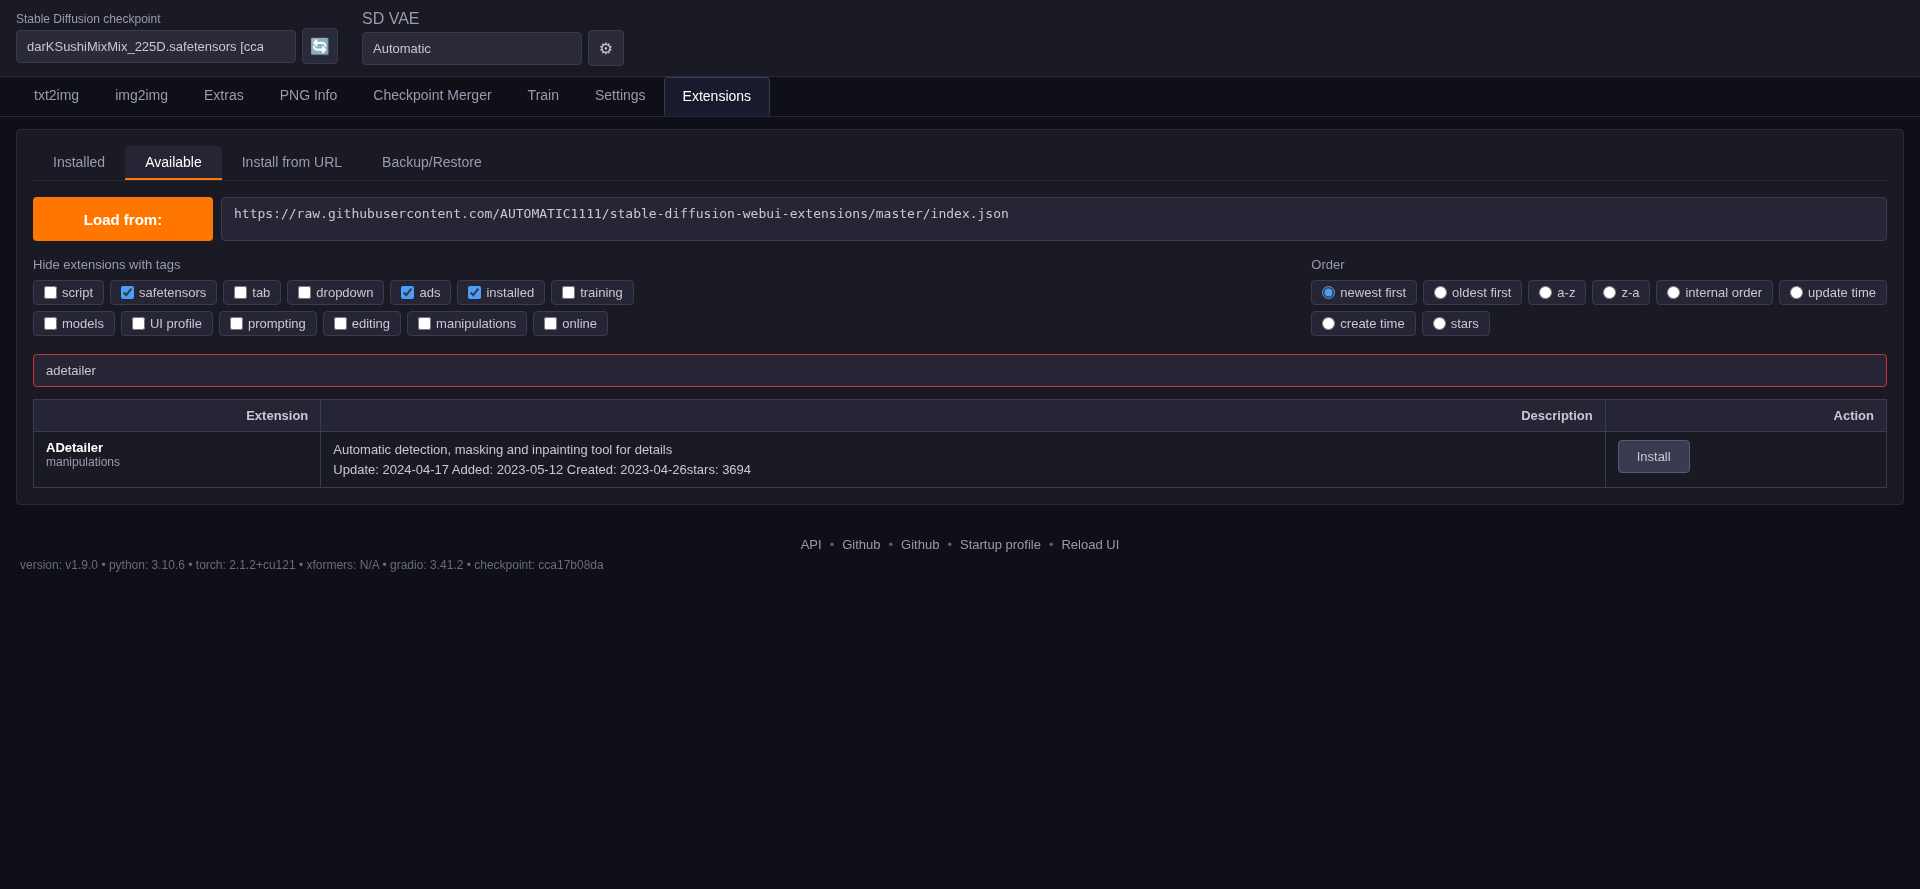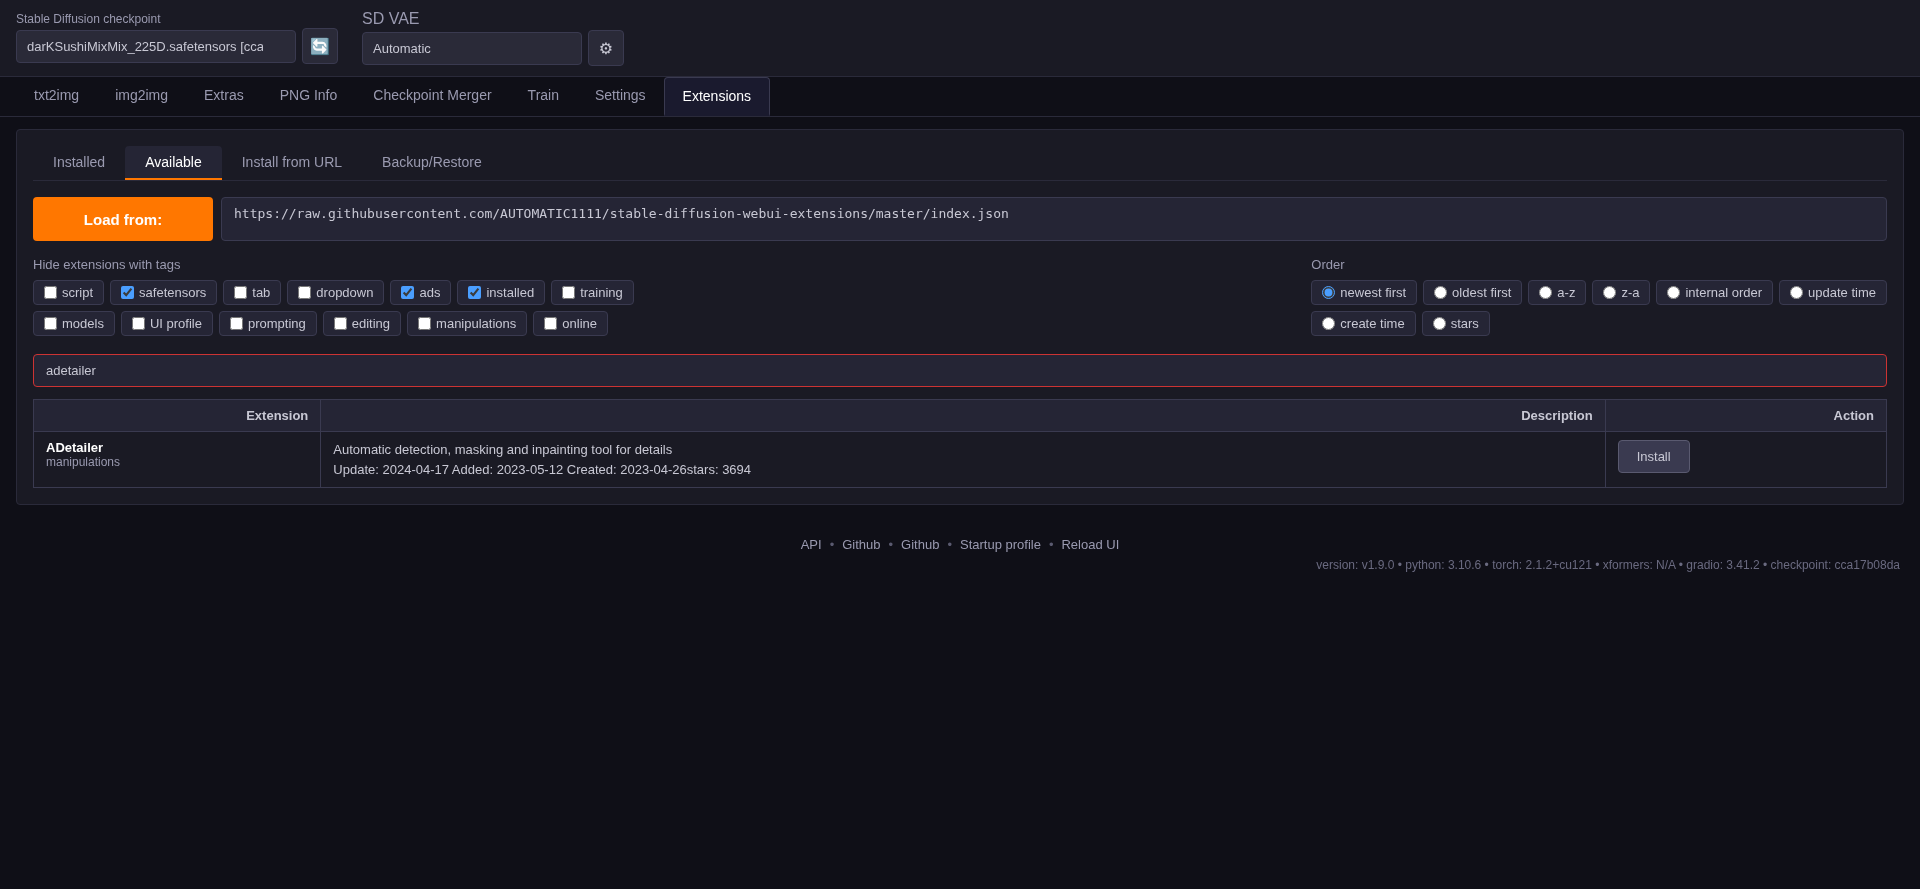--- a/index.html
+++ b/index.html
@@ -296,21 +296,21 @@
       padding: 8px 18px;
       cursor: pointer;
       font-size: 13px;
     }
     .hidden-count {
       font-size: 13px;
       color: #9a9ab0;
       margin-top: 10px;
     }
     .footer {
-      text-align: right;
+      text-align: left;
       padding: 20px;
       color: #9a9ab0;
       font-size: 13px;
     }
     .footer-links {
       display: flex;
       justify-content: center;
       gap: 8px;
       margin-bottom: 6px;
     }

